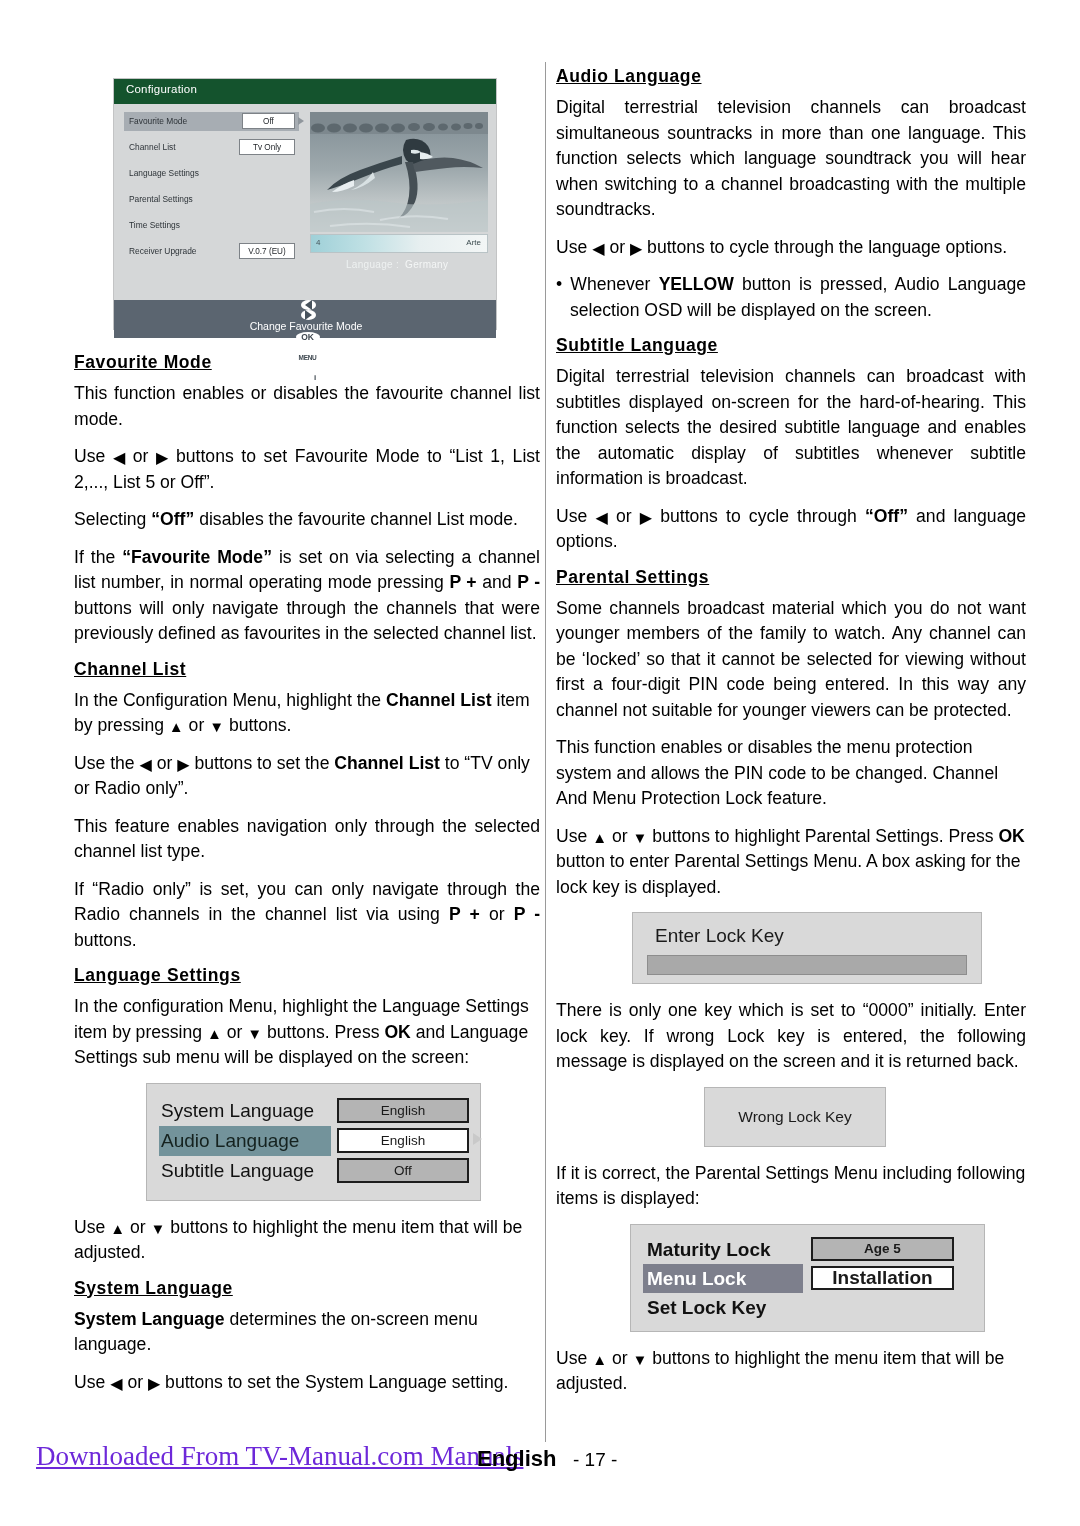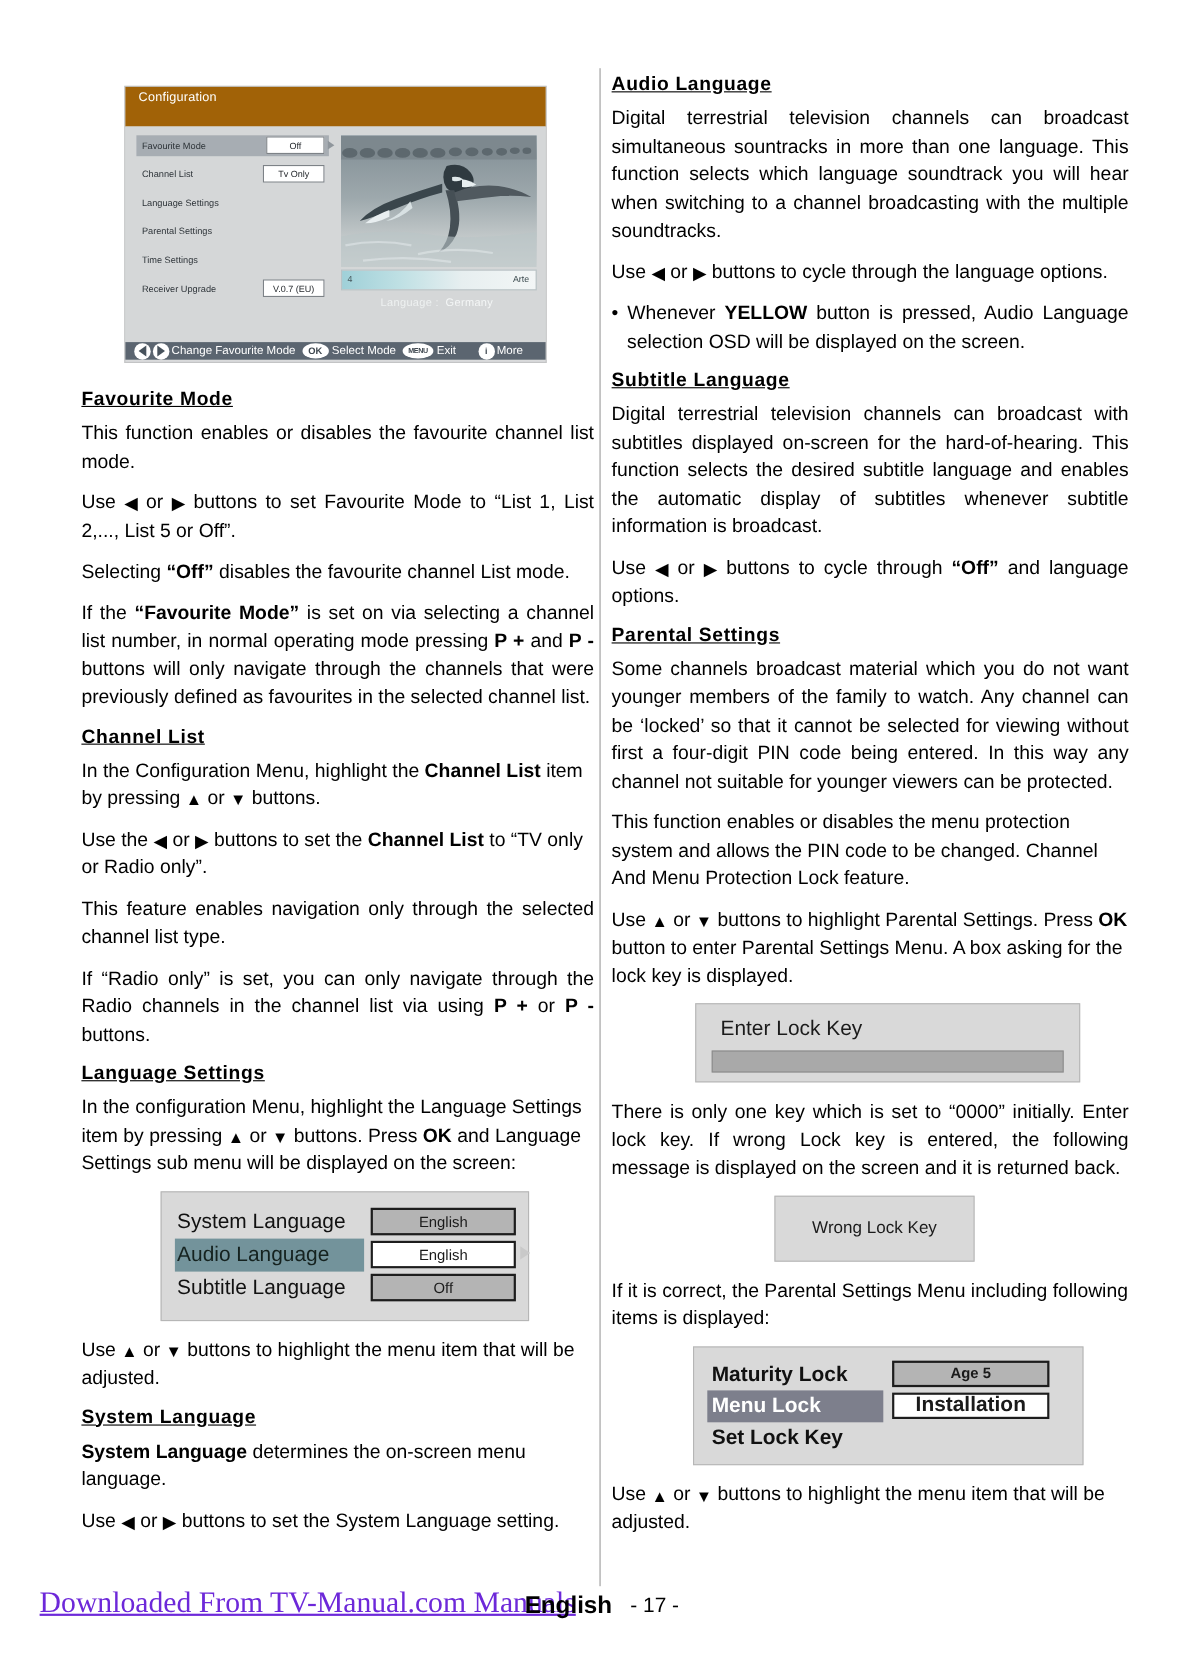--- a/index.html
+++ b/index.html
@@ -45,21 +45,21 @@
   .arw-u{font-size:15px;}
 
   
   .tvshot{
     position:absolute;left:113px;top:78px;width:384px;height:252px;
     background:#d9dadb;
     border:1px solid #c3c4c5;
     box-sizing:border-box;
   }
   .tv-title{
-    height:36px;background:#a16207;color:#fff;
+    height:25px;background:#14532d;color:#fff;
     font-size:11.5px;line-height:20px;padding-left:12px;
     letter-spacing:.2px;
   }
   .tv-body{position:relative;height:196px;background:#d5d7d8;}
   .tv-menu{position:absolute;left:10px;top:8px;width:175px;}
   .tv-row{
     position:relative;height:19px;margin-bottom:7px;
   }
   .tv-row .lbl{
     position:absolute;left:0;top:0;font-size:8.4px;line-height:19px;
@@ -91,22 +91,22 @@
     border:1px solid #b9c3c6;box-sizing:border-box;
   }
   .tv-chbar .num{position:absolute;left:5px;top:3px;font-size:8px;color:#46585d;}
   .tv-chbar .nm{position:absolute;right:6px;top:3px;font-size:8px;color:#3b4a4e;}
   .tv-country{
     position:absolute;left:232px;top:155px;font-size:10px;color:#eef1f1;
     letter-spacing:.3px;
   }
   .tv-country .cval{color:#f4f6f6;margin-left:6px;}
   .tv-foot{
-    position:relative;height:16px;background:#5b6570;color:#fff;
-    display:flex;align-items:center;padding-left:8px;
+    position:relative;height:38px;background:#5b6570;color:#fff;
+    display:flex;align-items:center;padding-left:8px;flex-direction:column;
   }
   .tv-foot span.t{font-size:10.5px;margin-right:6px;}
   .rnd{
     display:inline-flex;align-items:center;justify-content:center;
     background:#fff;color:#3f4850;border-radius:50%;
     width:15px;height:15px;margin-right:2px;font-size:8px;font-weight:bold;
   }
   .ovl{
     display:inline-flex;align-items:center;justify-content:center;
     background:#fff;color:#3f4850;border-radius:50%;

